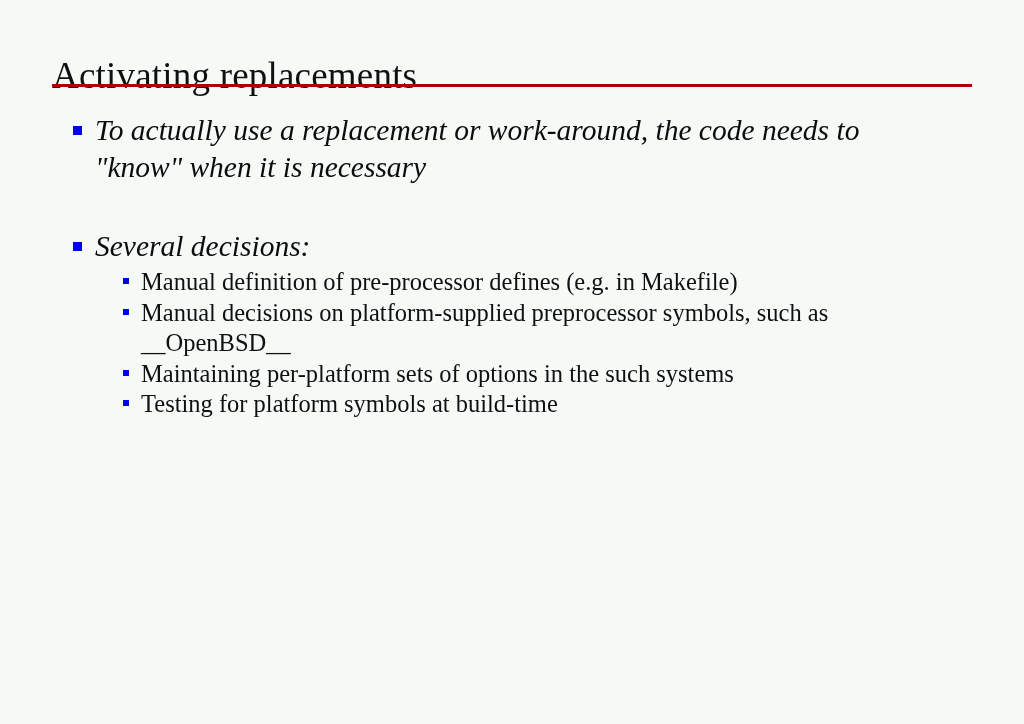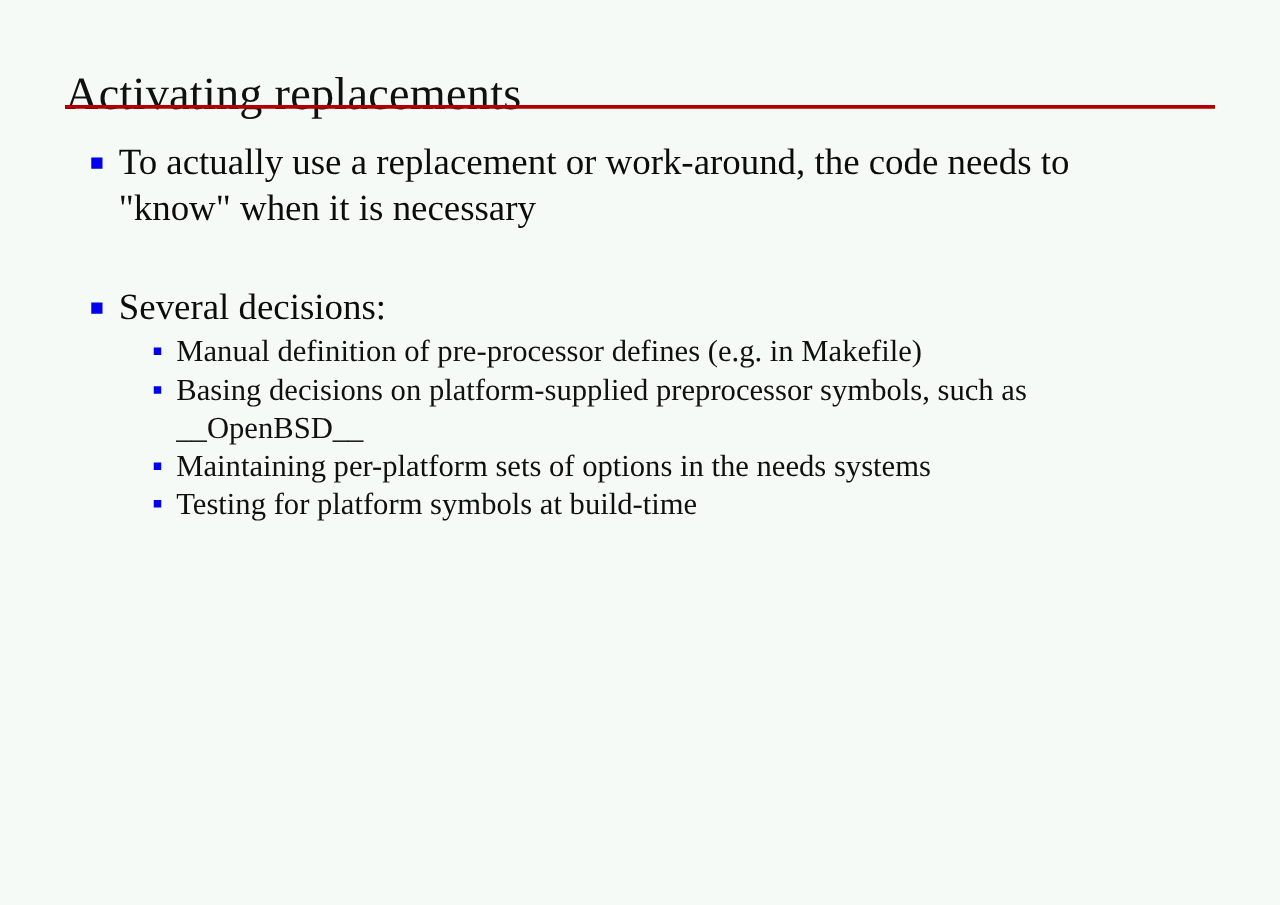--- a/index.html
+++ b/index.html
@@ -51,20 +51,21 @@
     left: 0;
     top: 112px;
     width: 1024px;
   }
 
   .l1-item {
     position: relative;
     padding-left: 95px;
     padding-right: 84px;
     margin-bottom: 0;
+    font-style: italic;
   }
 
   .l1-item .l1-text {
     font-size: 29.5px;
     line-height: 37px;
     color: #0c0c0c;
   }
 
   .l1-bullet {
     position: absolute;
@@ -130,26 +131,26 @@
 
     <div class="l2-list">
 
       <div class="l2-item">
         <span class="l2-bullet"></span>
         <div class="l2-text">Manual definition of pre-processor defines (e.g. in Makefile)</div>
       </div>
 
       <div class="l2-item">
         <span class="l2-bullet"></span>
-        <div class="l2-text">Basing decisions on platform-supplied preprocessor symbols, such as __OpenBSD__</div>
+        <div class="l2-text">Manual decisions on platform-supplied preprocessor symbols, such as __OpenBSD__</div>
       </div>
 
       <div class="l2-item">
         <span class="l2-bullet"></span>
-        <div class="l2-text">Maintaining per-platform sets of options in the needs systems</div>
+        <div class="l2-text">Maintaining per-platform sets of options in the such systems</div>
       </div>
 
       <div class="l2-item">
         <span class="l2-bullet"></span>
         <div class="l2-text">Testing for platform symbols at build-time</div>
       </div>
 
     </div>
   </div>
 </div>

